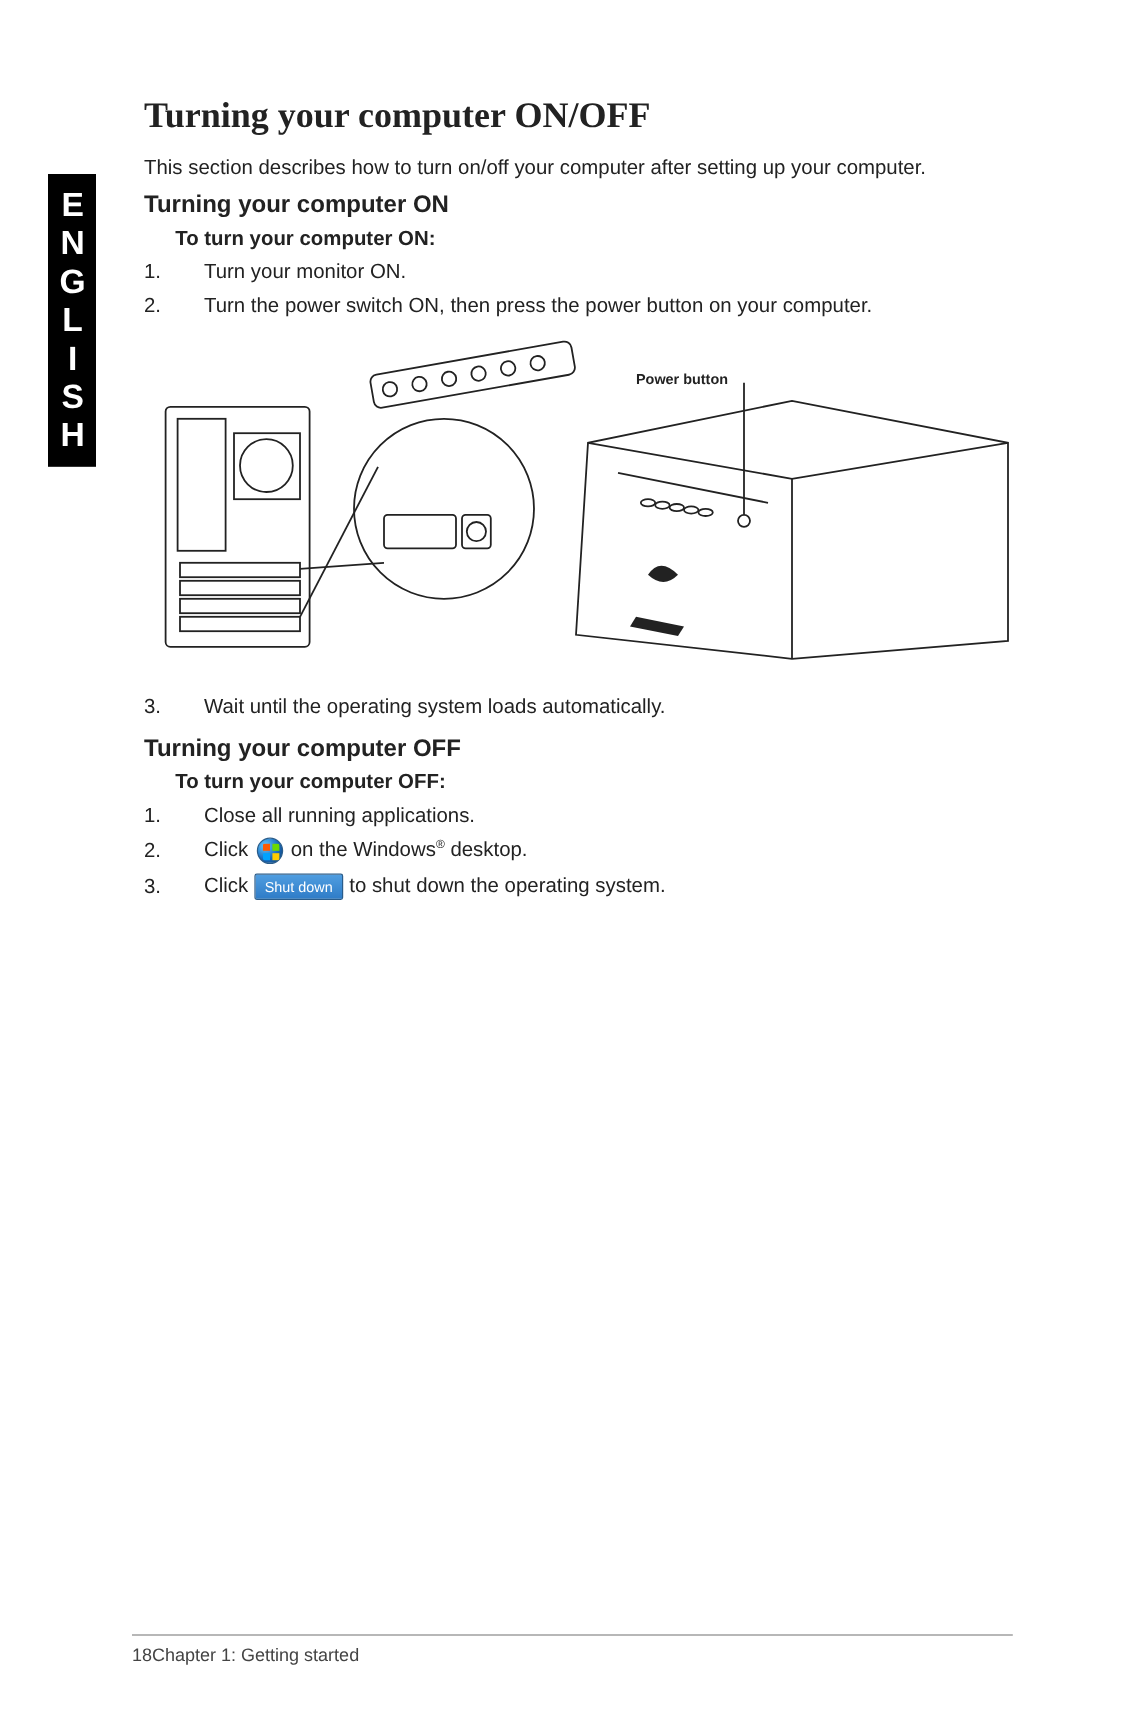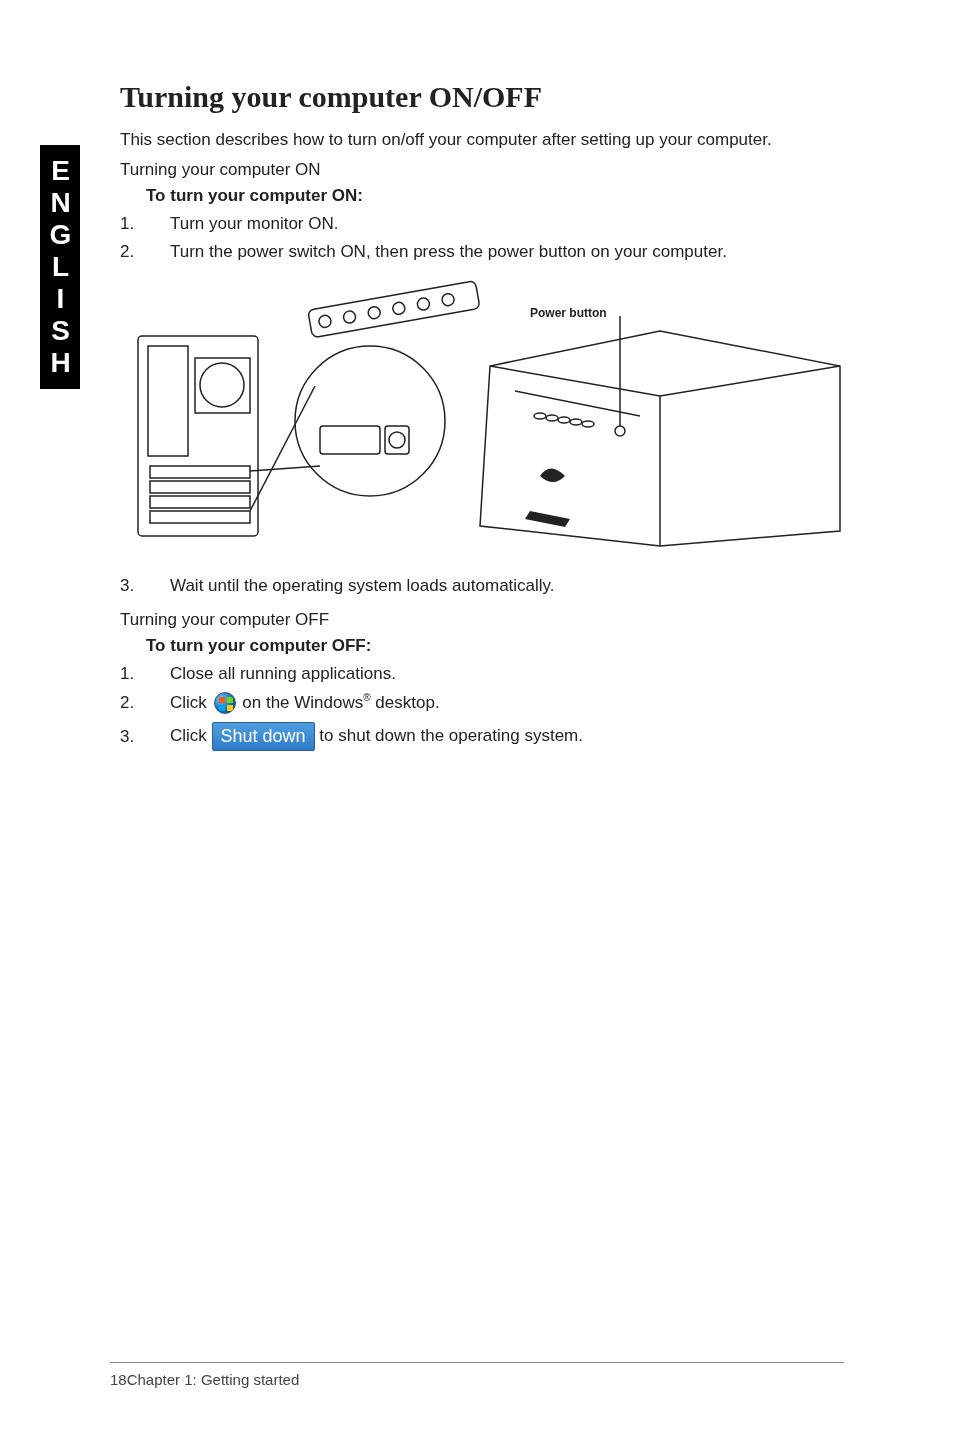--- a/index.html
+++ b/index.html
@@ -34,22 +34,22 @@
     font-size: 30px;
     font-weight: bold;
     margin-bottom: 16px;
     font-family: Liberation Serif, serif;
   }
   p.intro {
     font-size: 17px;
     margin-bottom: 10px;
   }
   h2.sub-title {
-    font-size: 17px;
-    font-weight: normal;
+    font-size: 20px;
+    font-weight: bold;
     margin-bottom: 6px;
   }
   p.bold-line {
     font-size: 17px;
     font-weight: bold;
     margin-bottom: 8px;
     margin-left: 26px;
   }
   ol.steps {
     list-style: none;
@@ -104,21 +104,21 @@
       linear-gradient(#00a3ff,#00a3ff) 0 8px/6px 6px no-repeat,
       linear-gradient(#ffcc00,#ffcc00) 8px 8px/6px 6px no-repeat;
     border-radius: 2px;
     filter: blur(.3px);
   }
   .shutdown-btn {
     display: inline-block;
     background: linear-gradient(#4f9de0, #2f7cc7);
     border: 1px solid #2a5c8a;
     color: #fff;
-    font-size: 18px;
+    font-size: 12px;
     padding: 3px 8px;
     border-radius: 2px;
     vertical-align: middle;
   }
   .reg {
     font-size: 10px;
     vertical-align: super;
   }
   .footer {
     position: absolute;

